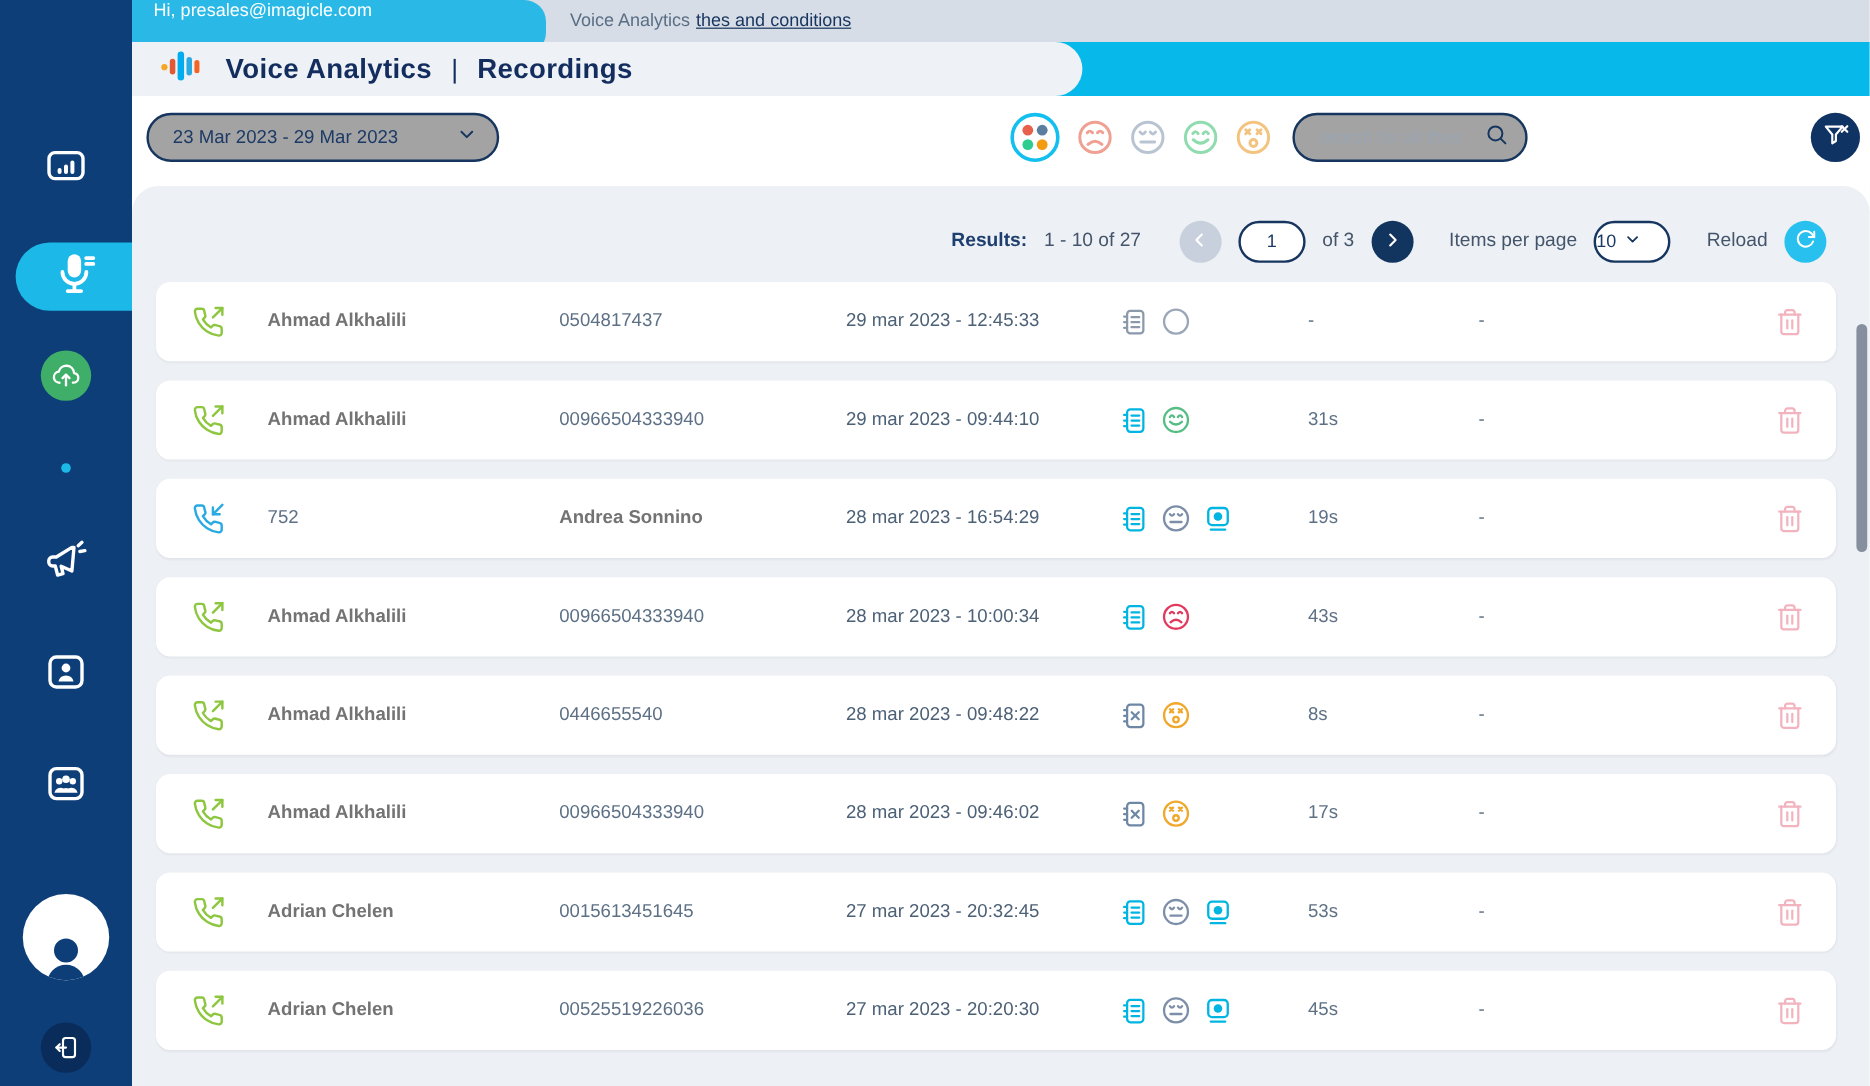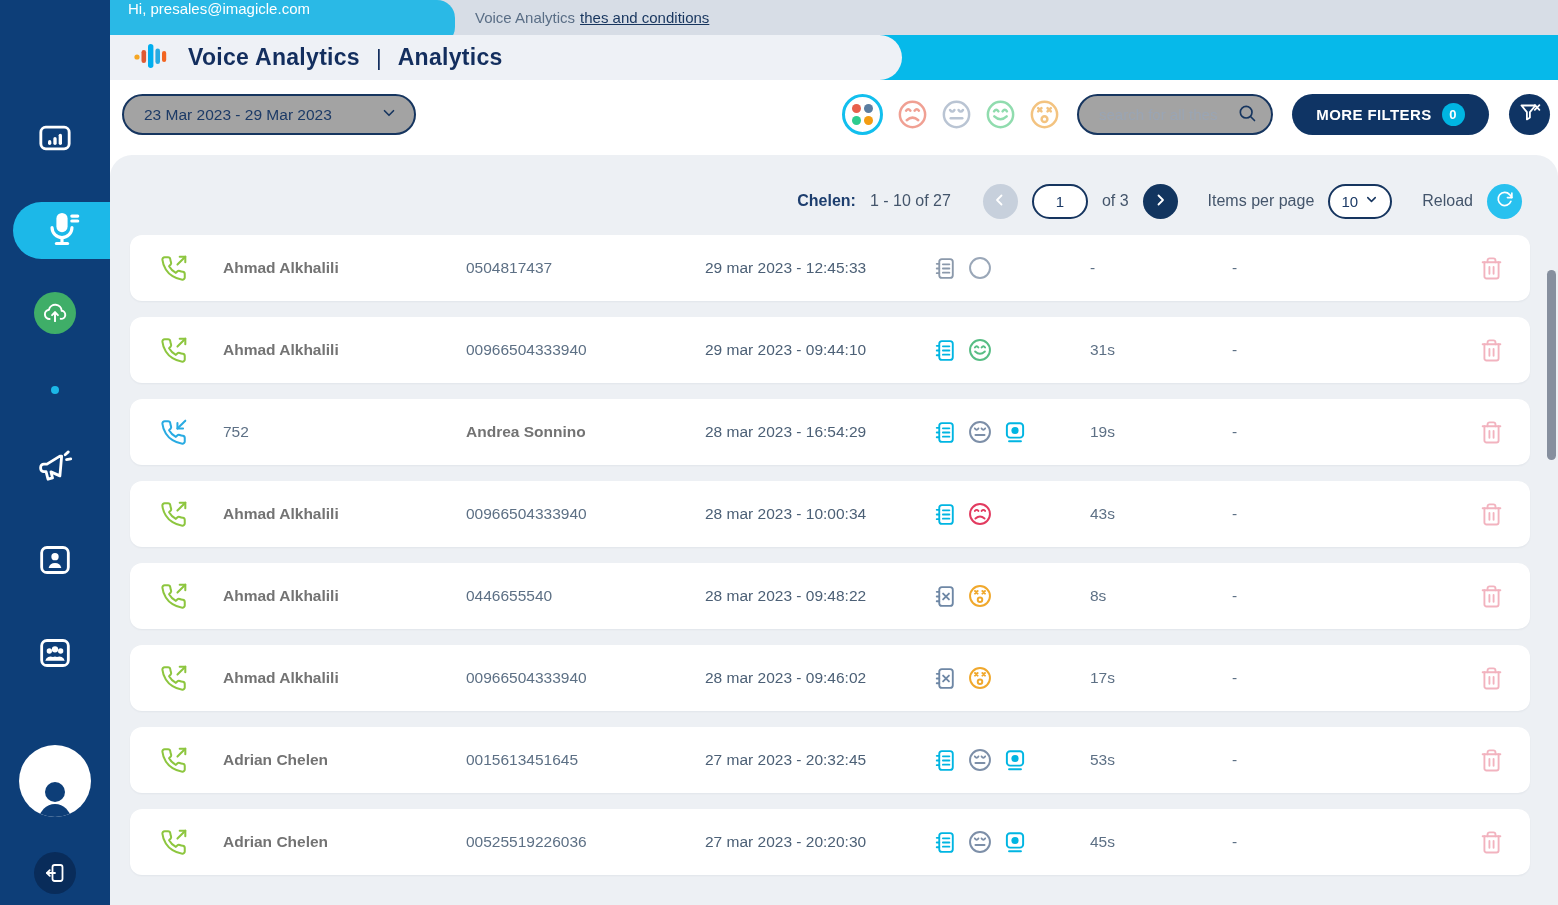--- a/index.html
+++ b/index.html
@@ -49,21 +49,21 @@
   .clear-filter-btn { position:absolute; left:1399px; top:14px; width:41px; height:41px; border:none; border-radius:50%; background:#0f3464; display:flex; align-items:center; justify-content:center; cursor:pointer; }
 
   
   .content { position:absolute; left:110px; top:155px; width:1448px; height:750px; background:#edf0f4; border-radius:22px 22px 0 0; }
   .results-bar { display:flex; align-items:center; justify-content:flex-end; gap:14px; padding:26px 36px 0 0; height:66px; font-size:16px; color:#44556b; }
   .results-label { font-weight:700; color:#1d3e6e; }
   .pg-circle { width:35px; height:35px; border-radius:50%; border:none; display:flex; align-items:center; justify-content:center; cursor:pointer; }
   .pg-prev { background:#c7d0dc; }
   .pg-next { background:#12355f; }
   .page-input { width:56px; height:35px; border:2px solid #16355f; border-radius:18px; text-align:center; font-size:15px; color:#1c3a66; outline:none; font-family:inherit; background:#fff; }
-  .ipp-pill { width:64px; height:35px; border:2px solid #16355f; border-radius:18px; background:#fff; display:flex; align-items:center; justify-content:center; gap:6px; font-size:15px; color:#1c3a66; cursor:pointer; }
+  .ipp-pill { width:64px; height:35px; border:2px solid #16355f; border-radius:18px; background:#fff; display:flex; align-items:center; gap:6px; font-size:15px; color:#1c3a66; cursor:pointer; }
   .reload-circle { width:35px; height:35px; border-radius:50%; background:#28c1ef; border:none; display:flex; align-items:center; justify-content:center; cursor:pointer; }
 
   .row-grid { display:grid; grid-template-columns:93px 243px 239px 228px 157px 142px 200px 1fr; align-items:center; }
   .table-header { margin:8px 28px 0 20px; height:32px; font-size:15.5px; color:#35506f; }
   .table-header .hcell:first-child { padding-left:25px; }
   .rows-host { margin:14px 28px 0 20px; }
   .card { background:#fff; border-radius:12px; height:66px; margin-bottom:16px; box-shadow:0 1px 2px rgba(16,42,67,.05); cursor:pointer; }
   .cell { font-size:15.5px; color:#5d7085; }
   .cell.dir { padding-left:30px; }
   .cell.strong { font-weight:700; color:#737373; }
@@ -191,21 +191,21 @@
       <svg width="36" height="36" viewBox="0 0 36 36">
         <circle cx="5" cy="19" r="2.6" fill="#f5a623"></circle>
         <rect x="9.5" y="12" width="4.6" height="13" rx="2.3" fill="#e05a33"></rect>
         <rect x="16" y="6" width="5.4" height="24" rx="2.7" fill="#00aeef"></rect>
         <rect x="23.4" y="10.5" width="4.6" height="15.5" rx="2.3" fill="#29abe2"></rect>
         <rect x="30" y="13" width="4.2" height="11" rx="2.1" fill="#f26522"></rect>
       </svg>
     </span>
     <span class="app-title">Voice Analytics</span>
     <span class="title-divider">|</span>
-    <span class="page-title">Analytics</span>
+    <span class="page-title">Recordings</span>
   </div>
 </div>
 
 <div class="filterbar">
 
   <div class="pill date-pill">
     <span>23 Mar 2023 - 29 Mar 2023</span>
     <span class="chev">
       <svg width="18" height="18" viewBox="0 0 24 24" fill="none" stroke="#16355f" stroke-width="2.2" stroke-linecap="round" stroke-linejoin="round">
           <polyline points="6 9 12 15 18 9"></polyline>
@@ -270,40 +270,36 @@
   <div class="pill search-pill">
     <input type="text" placeholder="search for all thes" style="">
     <span class="chev">
       <svg width="20" height="20" viewBox="0 0 24 24" fill="none" stroke="#16355f" stroke-width="2" stroke-linecap="round">
           <circle cx="11" cy="11" r="7"></circle>
           <line x1="16.5" y1="16.5" x2="21" y2="21"></line>
         </svg>
     </span>
   </div>
 
-  <button class="more-filters">
-    <span>MORE FILTERS</span>
-    <span class="count-badge" style="margin:0;">0</span>
-  </button>
 
   <button class="clear-filter-btn">
     <span>
       <svg width="24" height="24" viewBox="0 0 24 24" fill="none" stroke="#fff" stroke-width="1.8" stroke-linecap="round" stroke-linejoin="round">
         <path d="M3.5 4.5h14l-5.6 6.6v5.4l-3 1.9v-7.3L3.5 4.5z"></path>
         <line x1="16.8" y1="4.2" x2="21.4" y2="8.8"></line>
         <line x1="21.4" y1="4.2" x2="16.8" y2="8.8"></line>
       </svg>
     </span>
   </button>
 </div>
 
 <div class="content">
 
   <div class="results-bar">
-    <span class="results-label">Chelen:</span>
+    <span class="results-label">Results:</span>
     <span>1 - 10 of 27</span>
     <button class="pg-circle pg-prev" style="margin-left:18px;">
       <span>
         <svg width="18" height="18" viewBox="0 0 24 24" fill="none" stroke="#fff" stroke-width="2.4" stroke-linecap="round" stroke-linejoin="round">
             <polyline points="14 6 8 12 14 18"></polyline>
           </svg>
       </span>
     </button>
     <input class="page-input" value="1" style="">
     <span>of 3</span>

